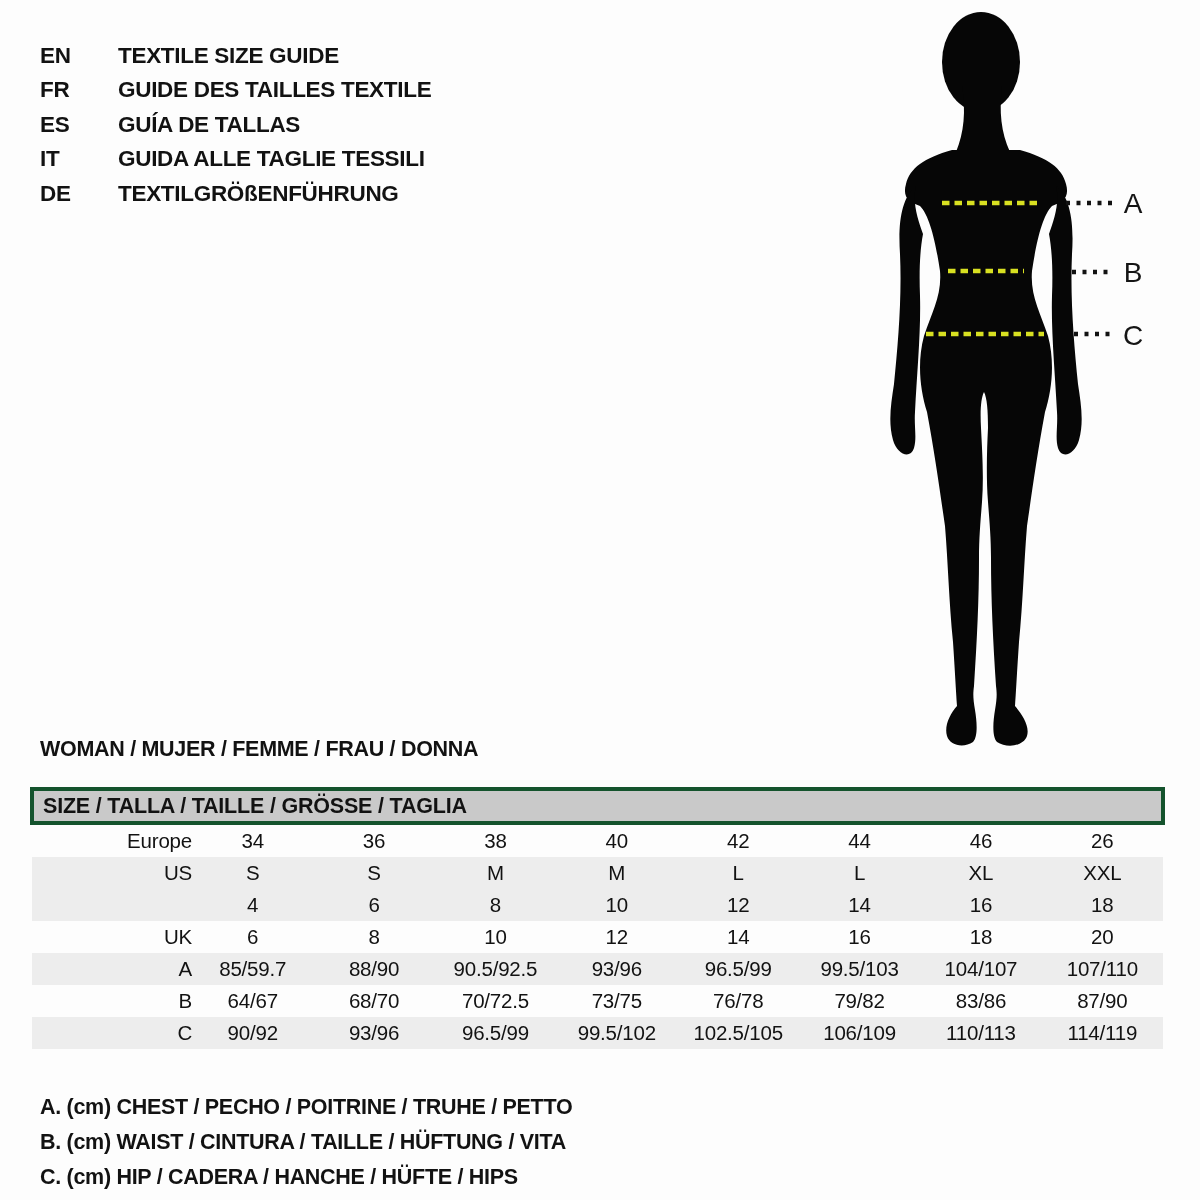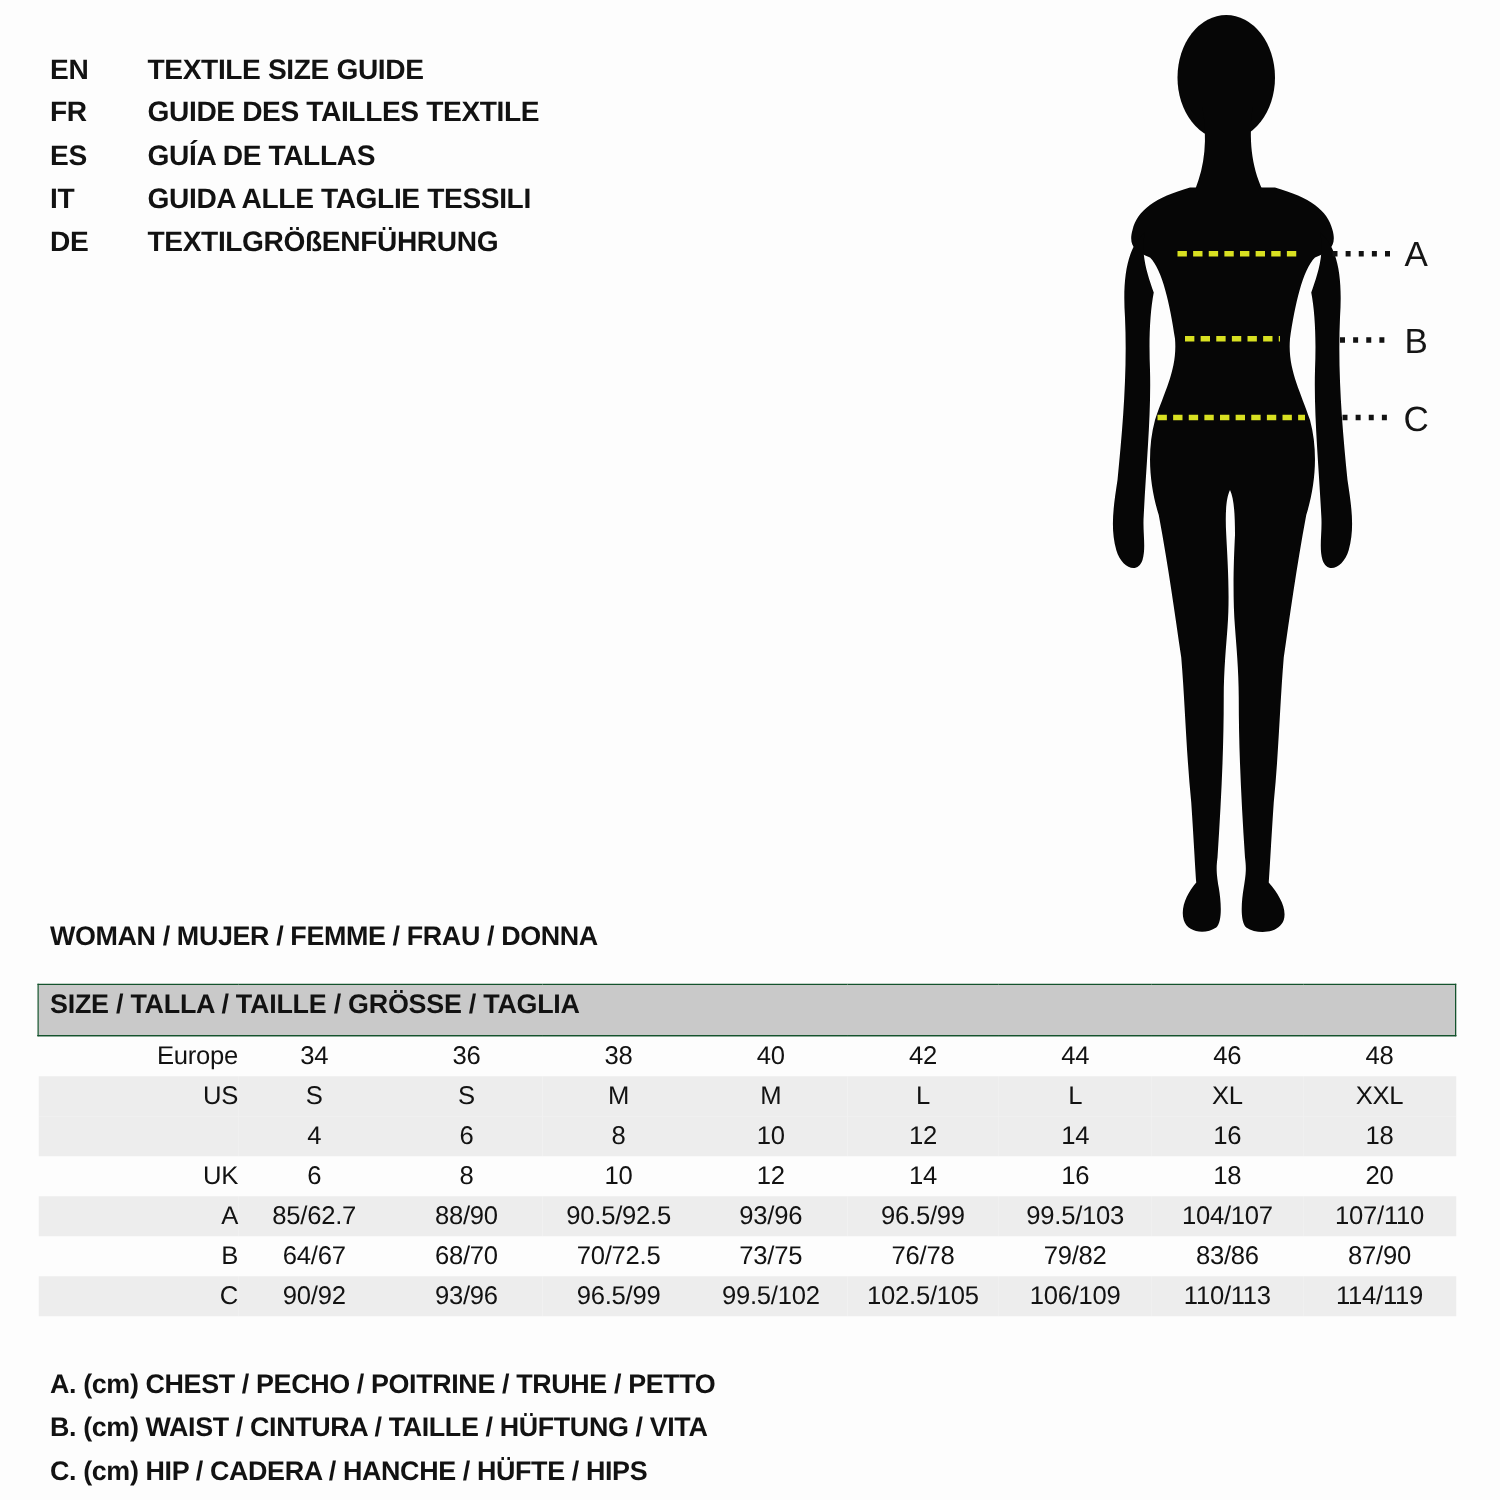--- a/index.html
+++ b/index.html
@@ -34,22 +34,22 @@
   }
 
   
   table.size-table{
     position:absolute;left:30px;top:787px;width:1135px;
     border-collapse:collapse;table-layout:fixed;
     font-size:20.5px;letter-spacing:-0.2px;
   }
   table.size-table th{
     background:#c9c9c9;
-    border:1px solid #14532d;
-    text-align:left;height:30px;padding:0 0 10px 9px;
+    border:4px solid #14532d;
+    text-align:left;height:30px;padding:0 0 0 9px;
     font-size:21.5px;font-weight:bold;
   }
   table.size-table td{
     height:32px;padding:0;text-align:center;font-weight:400;white-space:nowrap;
   }
   table.size-table td.rowlabel{text-align:right;padding-left:9px;}
   table.size-table tr.shaded{background:#ededed;}
 
   
   .legend{position:absolute;left:40px;top:1090px;}
@@ -184,21 +184,21 @@
     <tbody>
       <tr>
         <td class="rowlabel">Europe</td>
         <td>34</td>
         <td>36</td>
         <td>38</td>
         <td>40</td>
         <td>42</td>
         <td>44</td>
         <td>46</td>
-        <td>48</td>
+        <td>26</td>
       </tr>
       <tr class="shaded">
         <td class="rowlabel">US</td>
         <td>S</td>
         <td>S</td>
         <td>M</td>
         <td>M</td>
         <td>L</td>
         <td>L</td>
         <td>XL</td>
@@ -221,21 +221,21 @@
         <td>8</td>
         <td>10</td>
         <td>12</td>
         <td>14</td>
         <td>16</td>
         <td>18</td>
         <td>20</td>
       </tr>
       <tr class="shaded">
         <td class="rowlabel">A</td>
-        <td>85/62.7</td>
+        <td>85/59.7</td>
         <td>88/90</td>
         <td>90.5/92.5</td>
         <td>93/96</td>
         <td>96.5/99</td>
         <td>99.5/103</td>
         <td>104/107</td>
         <td>107/110</td>
       </tr>
       <tr>
         <td class="rowlabel">B</td>

